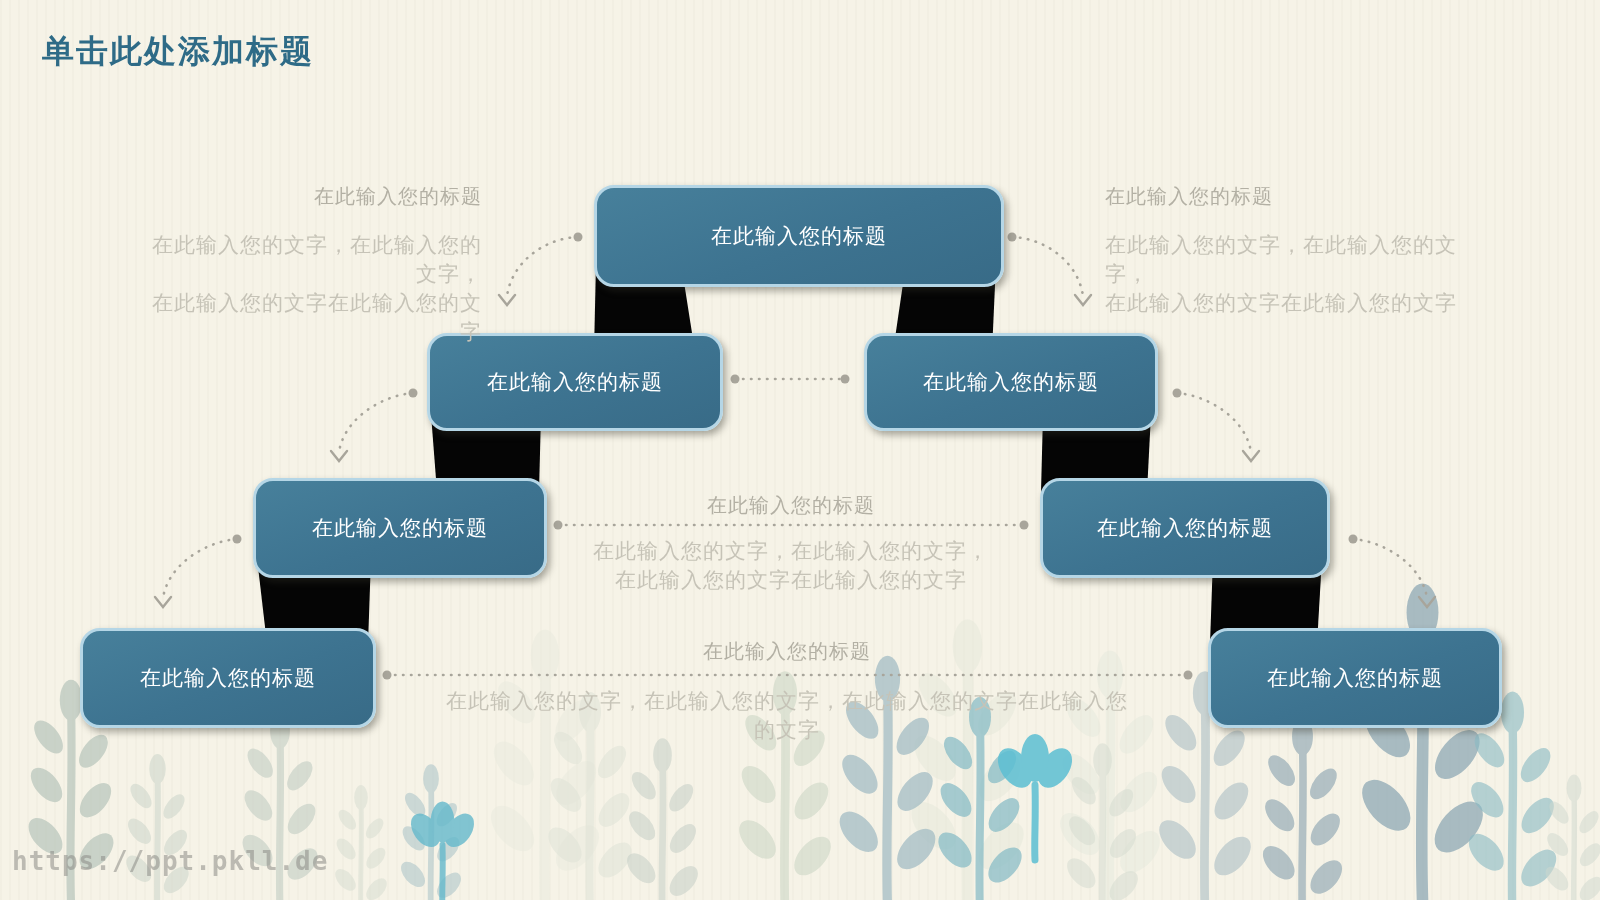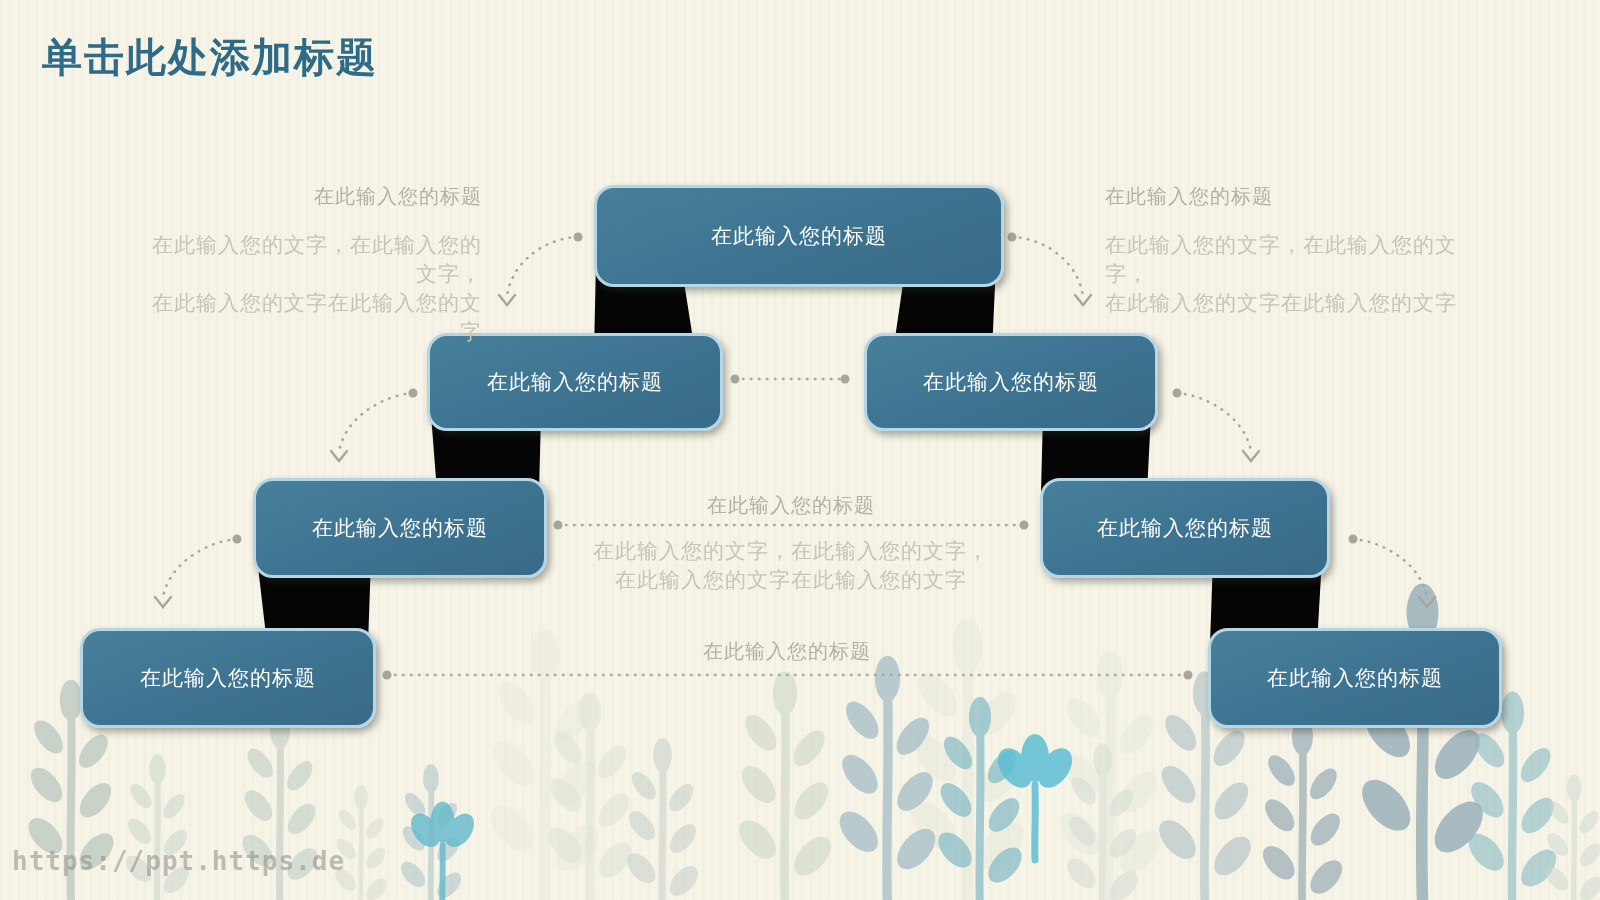--- a/index.html
+++ b/index.html
@@ -7,21 +7,21 @@
   .stage{
     position:relative;width:1600px;height:900px;overflow:hidden;
     background:#f6f3e7;
     background-image:repeating-linear-gradient(90deg,rgba(120,115,90,0.03) 0 2px,rgba(0,0,0,0) 2px 9px);
   }
   .layer{position:absolute;left:0;top:0;width:1600px;height:900px;pointer-events:none;}
   .plants{z-index:0;}
   .connectors{z-index:1;}
   .title{
     position:absolute;left:42px;top:30px;z-index:3;margin:0;
-    font-size:40px;font-weight:900;letter-spacing:2px;color:#2e6b87;
+    font-size:32px;font-weight:900;letter-spacing:2px;color:#2e6b87;
   }
   .node{
     position:absolute;z-index:2;display:flex;align-items:center;justify-content:center;
     background:linear-gradient(160deg,#47809b 0%,#3d7390 55%,#386b87 100%);
     border:3px solid #b5d6e6;border-radius:20px;
     box-shadow:3px 4px 7px rgba(50,50,40,0.4);
     color:#ffffff;font-size:21px;letter-spacing:1px;
   }
   .tblock{position:absolute;z-index:3;}
   .t-heading{font-size:20px;color:#b3b0a4;letter-spacing:1px;}
@@ -173,16 +173,19 @@
     <div class="t-heading">在此输入您的标题</div>
   </div>
   <div class="tblock align-center" style="left:591px;top:536px;width:400px;">
     <div class="t-body">在此输入您的文字，在此输入您的文字，</div>
     <div class="t-body">在此输入您的文字在此输入您的文字</div>
   </div>
 
   <div class="tblock align-center" style="left:637px;top:638px;width:300px;">
     <div class="t-heading">在此输入您的标题</div>
   </div>
+  <div class="tblock align-center" style="left:437px;top:686px;width:700px;">
+    <div class="t-body">在此输入您的文字，在此输入您的文字，在此输入您的文字在此输入您的文字</div>
+  </div>
 
-  <div class="watermark">https://ppt.https.de</div>
+  <div class="watermark">https://ppt.pkll.de</div>
 
 </div>
 
 </body></html>

